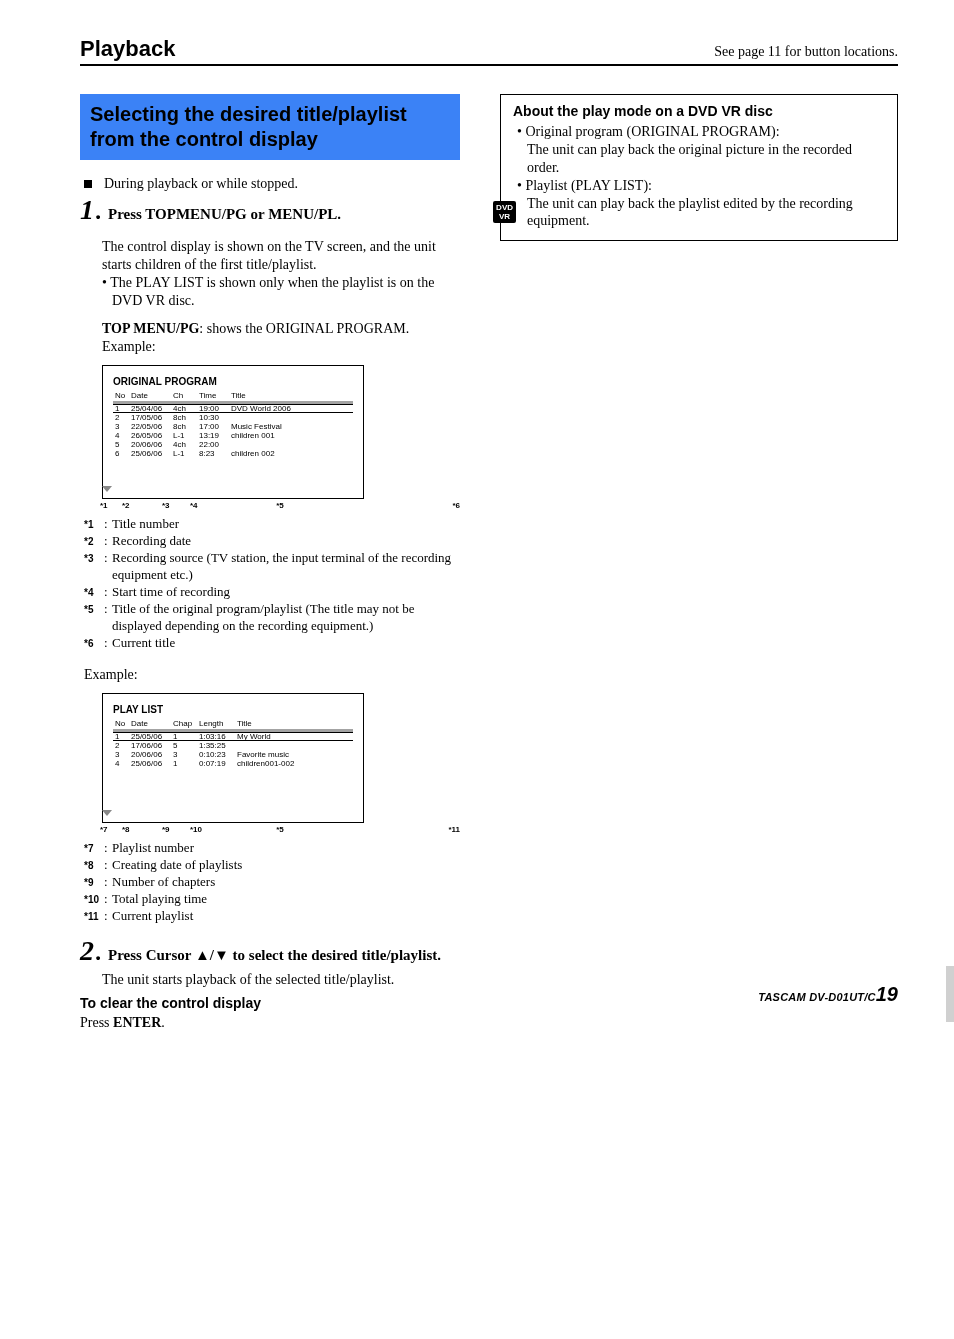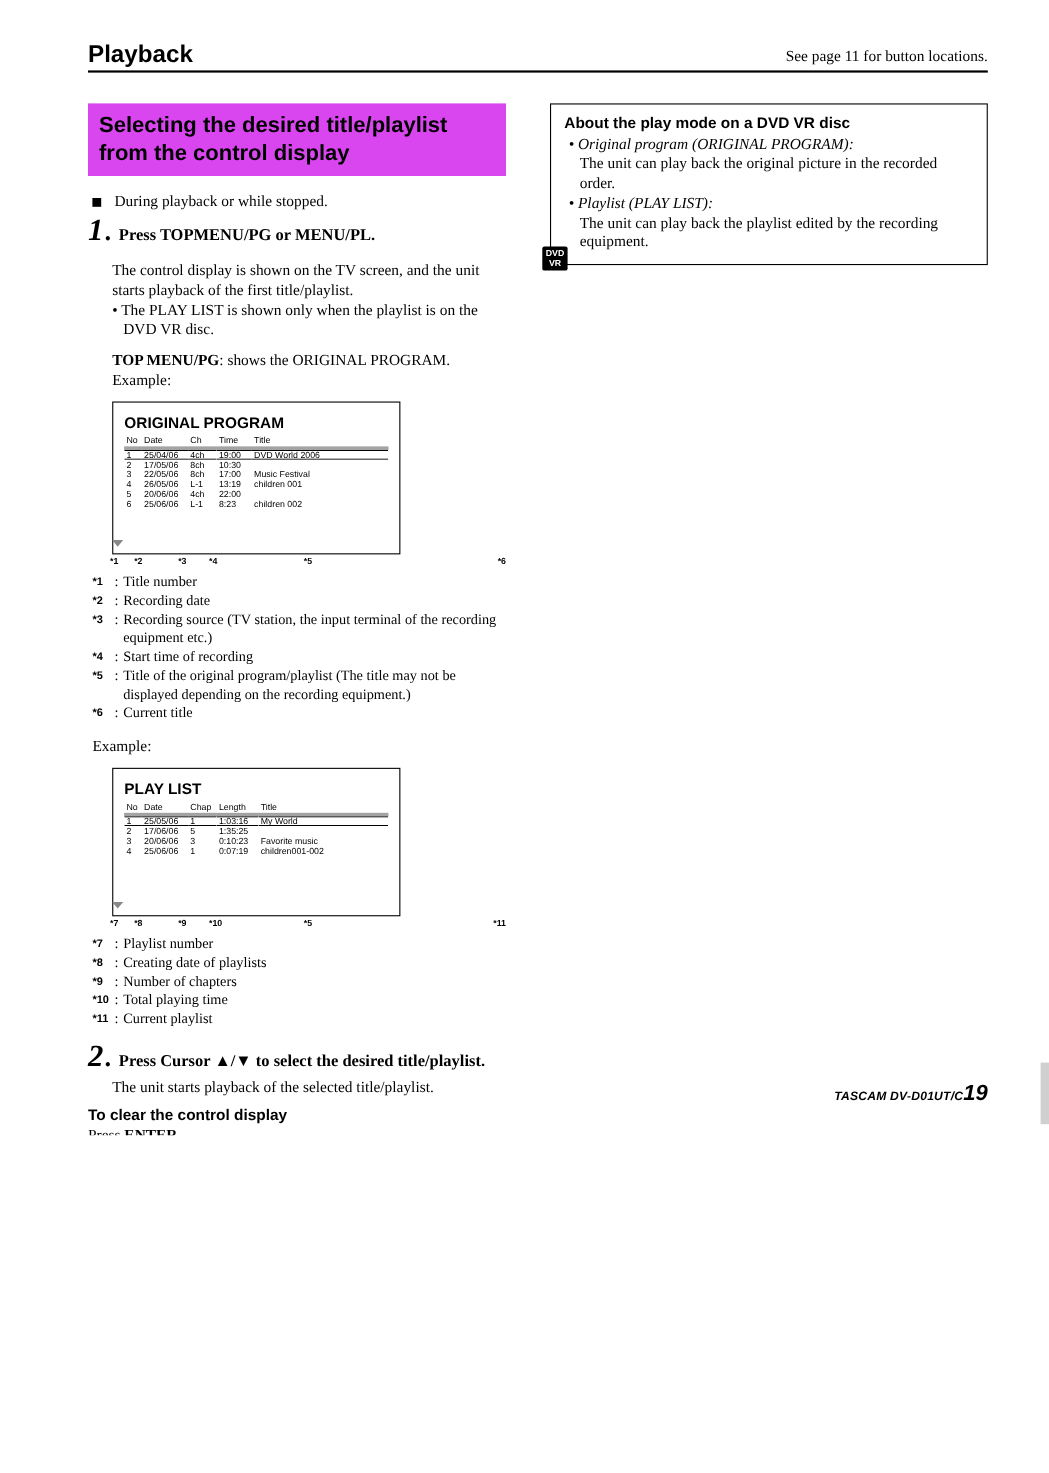--- a/index.html
+++ b/index.html
@@ -39,21 +39,21 @@
     margin-top: 28px;
   }
   .col-left {
     width: 380px;
   }
   .col-right {
     flex: 1;
   }
 
   .section-title {
-    background: #d946ef;
+    background: #3b82f6;
     font-family: Arial, Helvetica, sans-serif;
     font-weight: 800;
     font-size: 20px;
     line-height: 1.25;
     padding: 8px 10px 8px 10px;
   }
 
   .bullet-line {
     display: flex;
     align-items: center;
@@ -131,21 +131,21 @@
   .screen-example {
     margin: 10px 0 2px 22px;
     width: 240px;
     border: 1px solid #000;
     padding: 10px 10px 4px 10px;
     font-family: Arial, Helvetica, sans-serif;
     position: relative;
   }
   .screen-example .caption {
     font-weight: 700;
-    font-size: 14px;
+    font-size: 10px;
     margin-bottom: 4px;
   }
   .screen-example table {
     border-collapse: collapse;
     font-size: 8px;
     width: 100%;
     table-layout: fixed;
   }
   .screen-example th {
     text-align: left;
@@ -218,21 +218,20 @@
   }
   .about-box .abtitle {
     font-family: Arial, Helvetica, sans-serif;
     font-weight: 700;
     font-size: 14px;
     margin-bottom: 2px;
   }
   .about-box .item {
     padding-left: 14px;
     text-indent: -10px;
-    font-style: italic;
   }
 
   .clear-line {
     margin-top: 4px;
     font-size: 14px;
   }
   .clear-title {
     font-family: Arial, Helvetica, sans-serif;
     font-weight: 700;
     font-size: 14px;
@@ -282,36 +281,36 @@
 
     <div class="col-left">
 
       <div class="section-title">Selecting the desired title/playlist from the control display</div>
 
       <div style="position:relative;">
         <div class="bullet-line">
           <div class="bullet-sq"></div>
           <div>During playback or while stopped.</div>
         </div>
-        <div style="position:absolute; right:-30px; top:22px;margin-top:24px;">
+        <div style="position:absolute; right:-30px; top:22px;">
           <span class="dvd-badge">
             <span>DVD</span>
             <span>VR</span>
           </span>
         </div>
       </div>
 
       <div class="step">
         <span class="step-num">1</span>
         <span class="step-dot">.</span>
         <span class="step-text">Press TOPMENU/PG or MENU/PL.</span>
       </div>
 
       <div class="body-block">
-        <div>The control display is shown on the TV screen, and the unit starts playback of the first title/playlist.</div>
+        <div>The control display is shown on the TV screen, and the unit starts children of the first title/playlist.</div>
         <div class="sub-bullet">• The PLAY LIST is shown only when the playlist is on the DVD VR disc.</div>
         <div style="height:10px;"></div>
         <div>
           <span class="bold">TOP MENU/PG</span><span>: shows the ORIGINAL PROGRAM.</span>
         </div>
         <div>Example:</div>
       </div>
 
       <div class="screen-example">
         <div class="caption">ORIGINAL PROGRAM</div>

